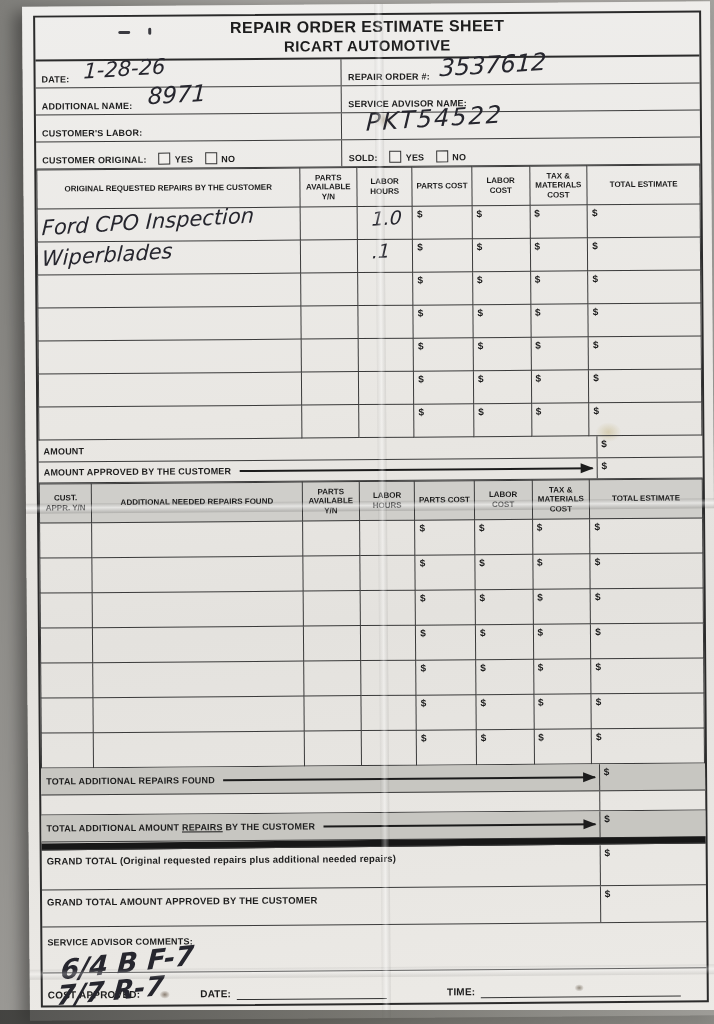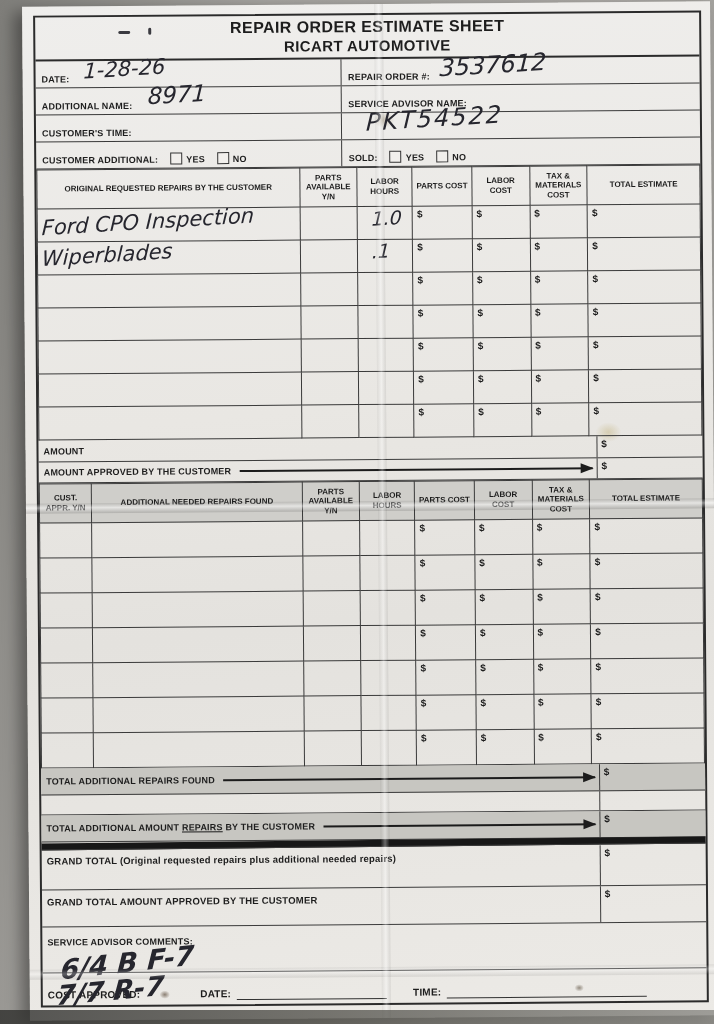--- a/index.html
+++ b/index.html
@@ -81,21 +81,21 @@
   .comments{flex:1;border-bottom:1px solid #3a3a3a;position:relative;padding:4px 0 0 5px;}
   .hw-c1{position:absolute;left:18px;top:20px;font-size:27px;font-weight:bold;transform:rotate(-6deg) skewX(-10deg);}
   .hw-c2{position:absolute;left:14px;top:48px;font-size:27px;font-weight:bold;transform:rotate(-5deg) skewX(-10deg);}
   
   .footer{height:27px;display:flex;align-items:flex-end;padding:0 0 5px 5px;}
   .footer .lbl{font-size:10px;}
   .uline{border-bottom:1.3px solid #333;height:12px;}
   .ul-date{width:150px;margin:0 0 -1px 6px;}
   .ul-time{width:200px;margin:0 0 -1px 6px;}
   .footer .dlab{margin-left:60px;}
-  .footer .tlab{margin-left:26px;}
+  .footer .tlab{margin-left:60px;}
 </style>
 </head>
 <body>
 
 <div class="photo">
  <div class="sheet">
   <div class="stain" style="left:570px;top:420px;width:26px;height:20px;background:radial-gradient(rgba(180,160,90,.35),transparent 70%);"></div>
   <div class="stain" style="left:350px;top:108px;width:22px;height:16px;background:radial-gradient(rgba(120,100,60,.3),transparent 70%);"></div>
   <div class="stain" style="left:130px;top:985px;width:10px;height:8px;background:radial-gradient(rgba(60,40,20,.55),transparent 75%);"></div>
   <div class="stain" style="left:545px;top:982px;width:9px;height:7px;background:radial-gradient(rgba(60,45,25,.5),transparent 75%);"></div>
@@ -127,30 +127,30 @@
         <span class="lbl">ADDITIONAL NAME:</span>
         <span class="hw hw-tech">8971</span>
       </div>
       <div class="half r">
         <span class="lbl">SERVICE ADVISOR NAME:</span>
       </div>
     </div>
 
     <div class="info-row">
       <div class="half l">
-        <span class="lbl">CUSTOMER'S TIME:</span>
+        <span class="lbl">CUSTOMER'S LABOR:</span>
       </div>
       <div class="half r">
         <span class="hw hw-cust">PKT54522</span>
       </div>
     </div>
 
     <div class="info-row">
       <div class="half l">
-        <span class="lbl">CUSTOMER ADDITIONAL:</span>
+        <span class="lbl">CUSTOMER ORIGINAL:</span>
         <span class="chk"></span>
             <span class="lbl">YES</span>
         <span class="chk"></span>
             <span class="lbl">NO</span>
       </div>
       <div class="half r">
         <span class="lbl">SOLD:</span>
         <span class="chk"></span>
             <span class="lbl">YES</span>
         <span class="chk"></span>

